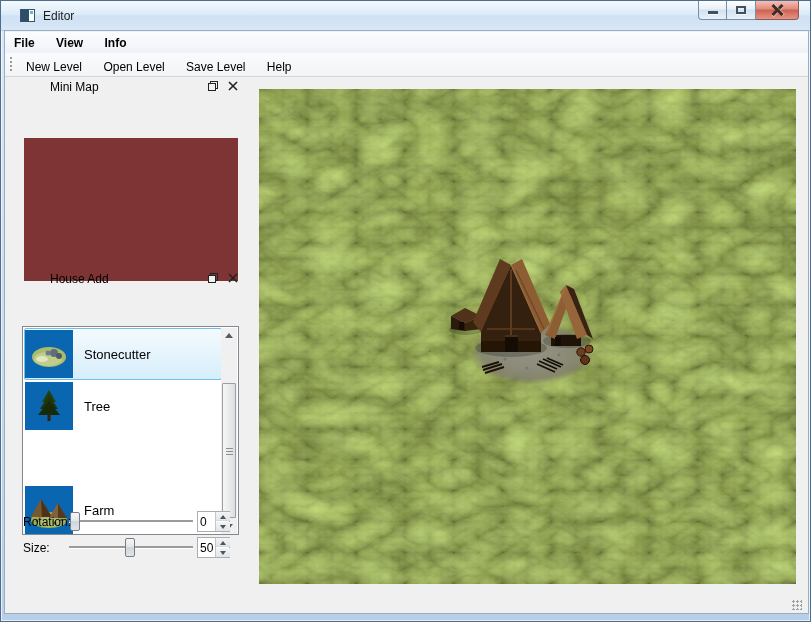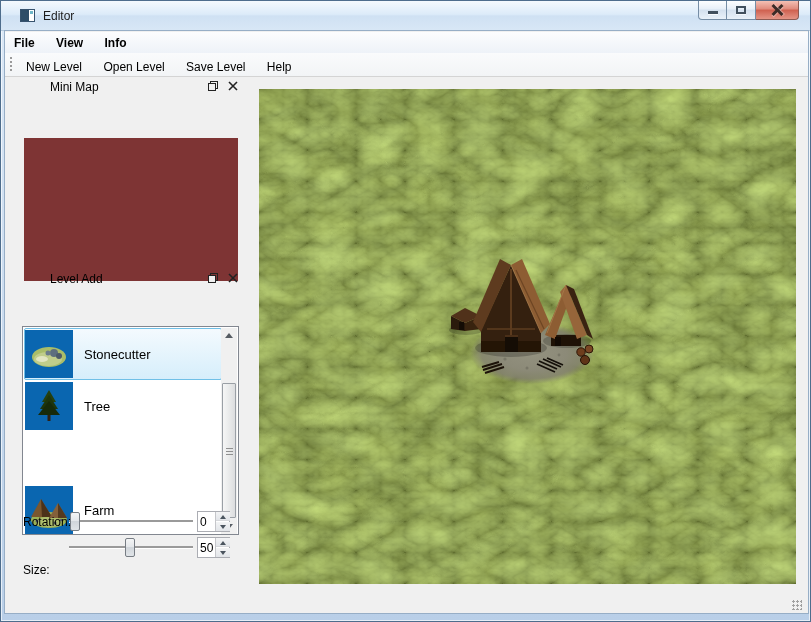--- a/index.html
+++ b/index.html
@@ -163,21 +163,21 @@
         </div>
       <div class="dock-btn dockclose-btn">
         <svg width="16" height="15">
             <path d="M4,3 L12,11 M12,3 L4,11" stroke="#222" stroke-width="1.6"></path>
           </svg>
       </div>
     </div>
     <div class="minimap-canvas" style="background-color: rgb(126, 52, 52);"></div>
 
     <div class="dock-title" style="top:239px;">
-      <span class="dt-label">Level Add</span>
+      <span class="dt-label">House Add</span>
       <div class="dock-btn float-btn">
           <span class="float-icon"></span>
         </div>
       <div class="dock-btn dockclose-btn">
         <svg width="16" height="15">
             <path d="M4,3 L12,11 M12,3 L4,11" stroke="#222" stroke-width="1.6"></path>
           </svg>
       </div>
     </div>
 
@@ -243,21 +243,21 @@
       <div class="handle" style="left:1px;"></div>
     </div>
     <div class="spinbox" style="left:192px; top:480px;">
       <input value="0" style="">
       <div class="spin-btns">
         <div class="spin-up"></div>
         <div class="spin-dn"></div>
       </div>
     </div>
 
-    <span class="ctl-label" style="top:532px;">Size:</span>
+    <span class="ctl-label" style="top:510px;">Size:</span>
     <div class="slider" style="left:64px; top:507px; width:124px;">
       <div class="track"></div>
       <div class="handle" style="left:56px;"></div>
     </div>
     <div class="spinbox" style="left:192px; top:506px;">
       <input value="50" style="">
       <div class="spin-btns">
         <div class="spin-up"></div>
         <div class="spin-dn"></div>
       </div>

